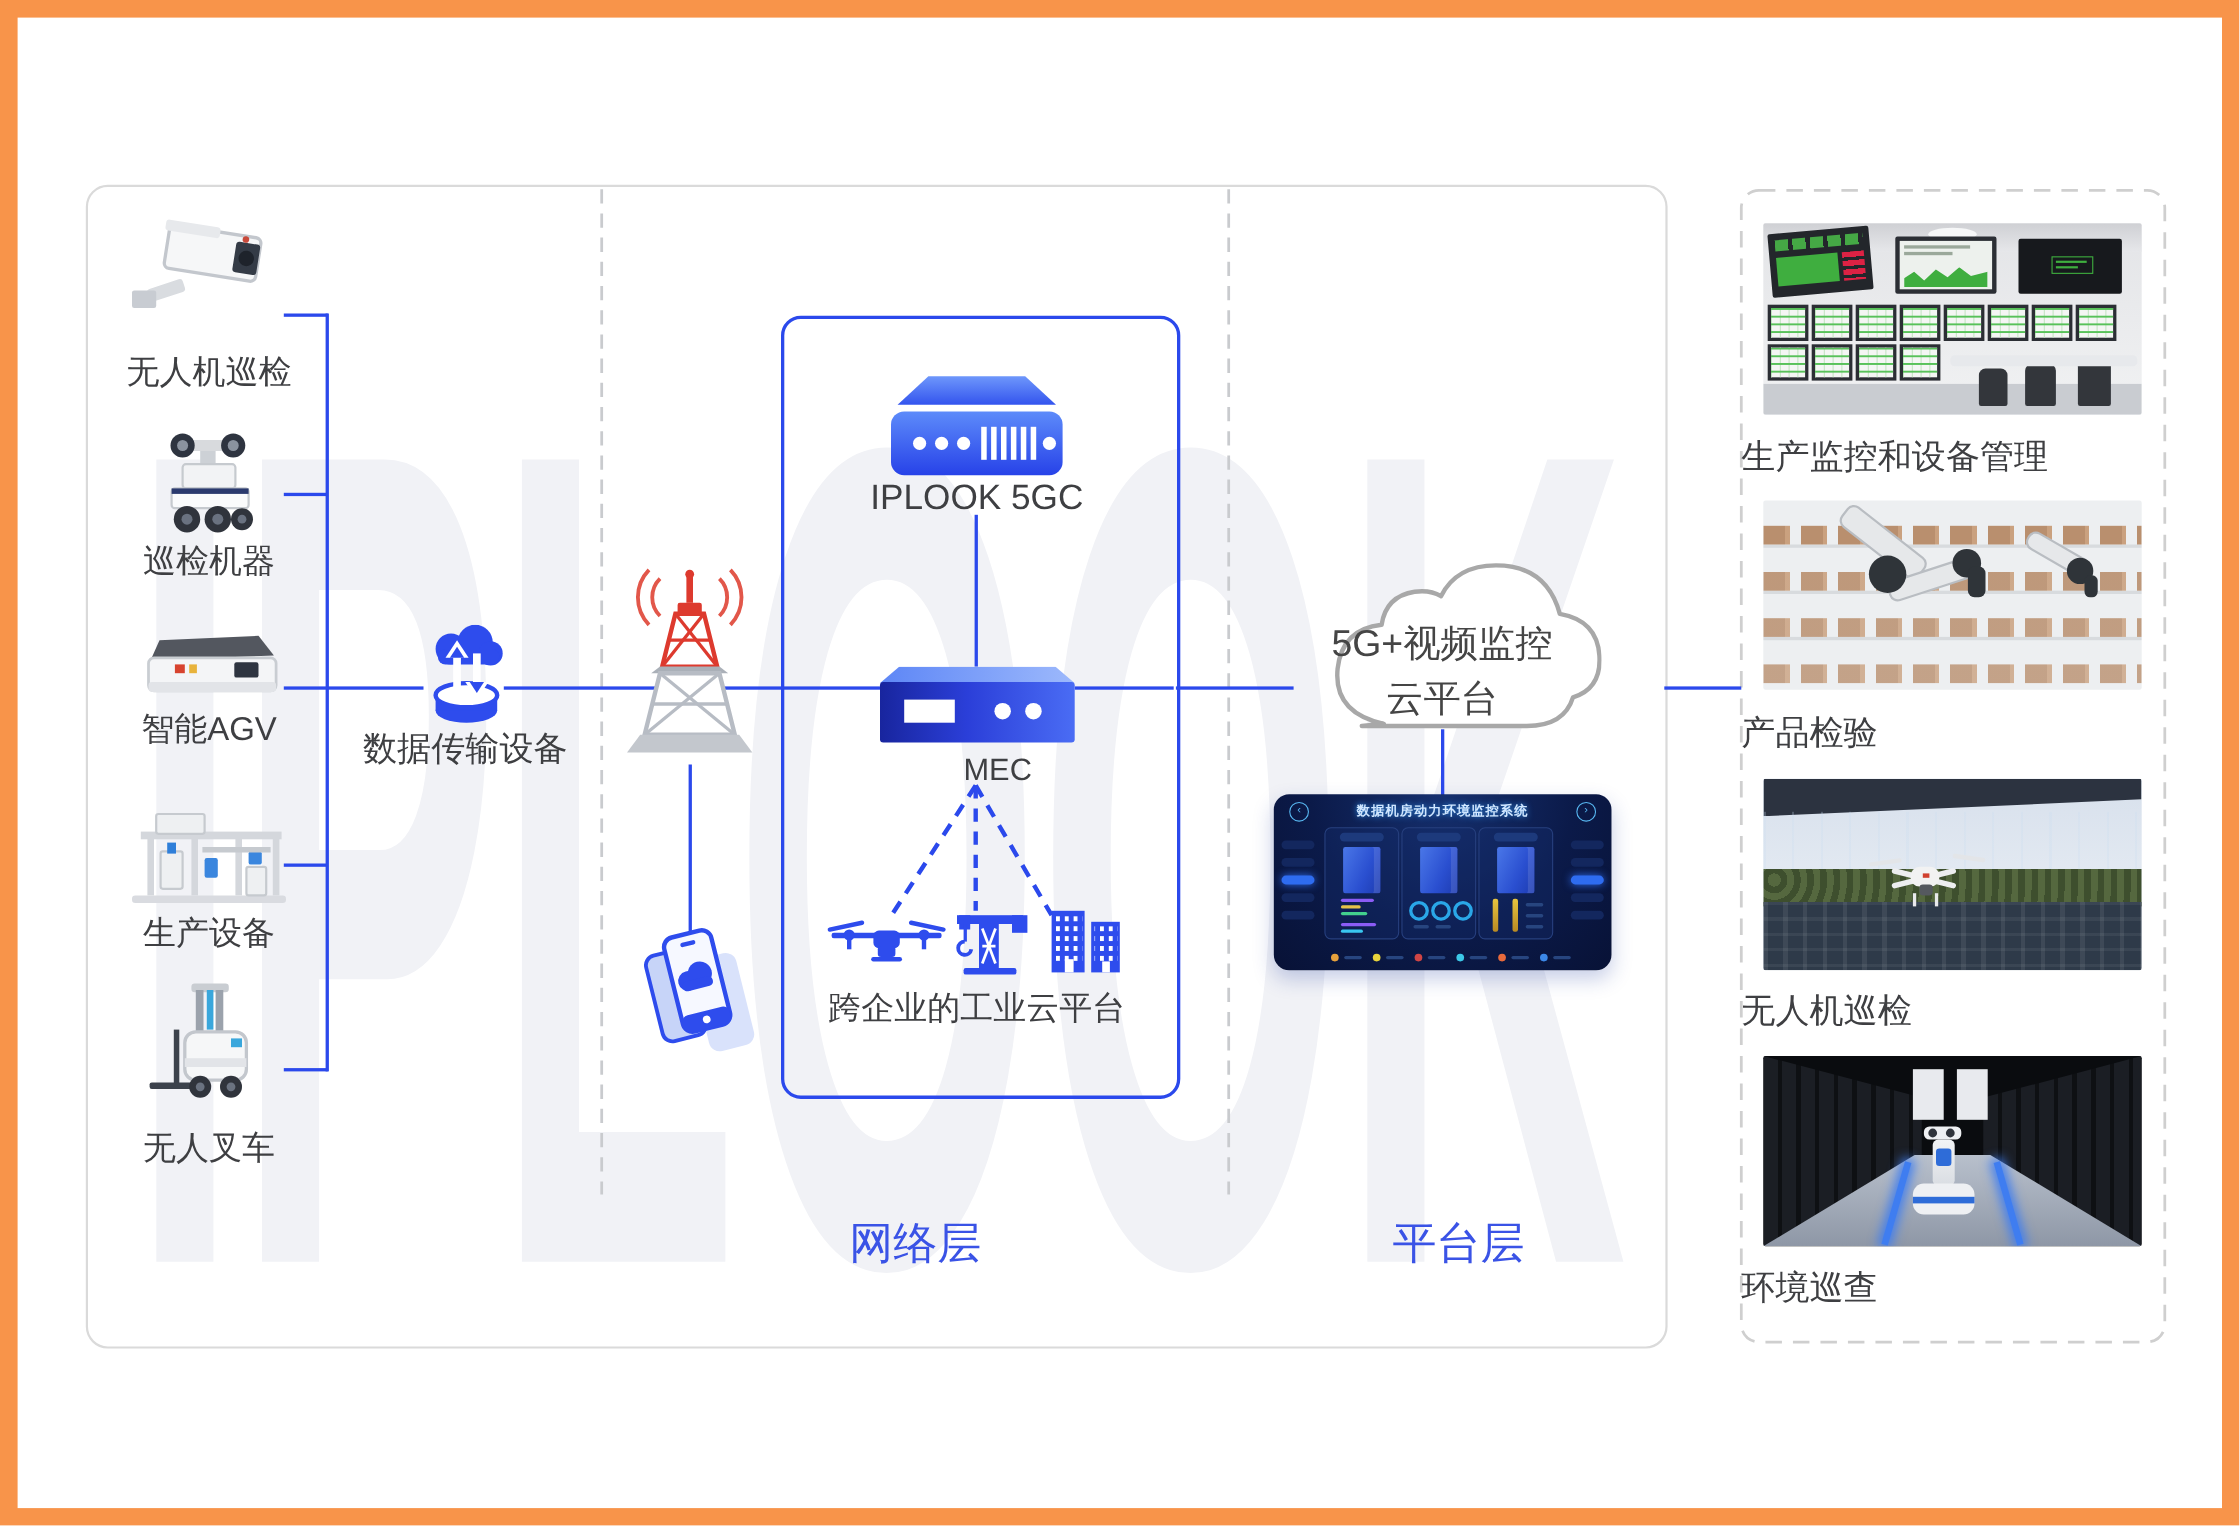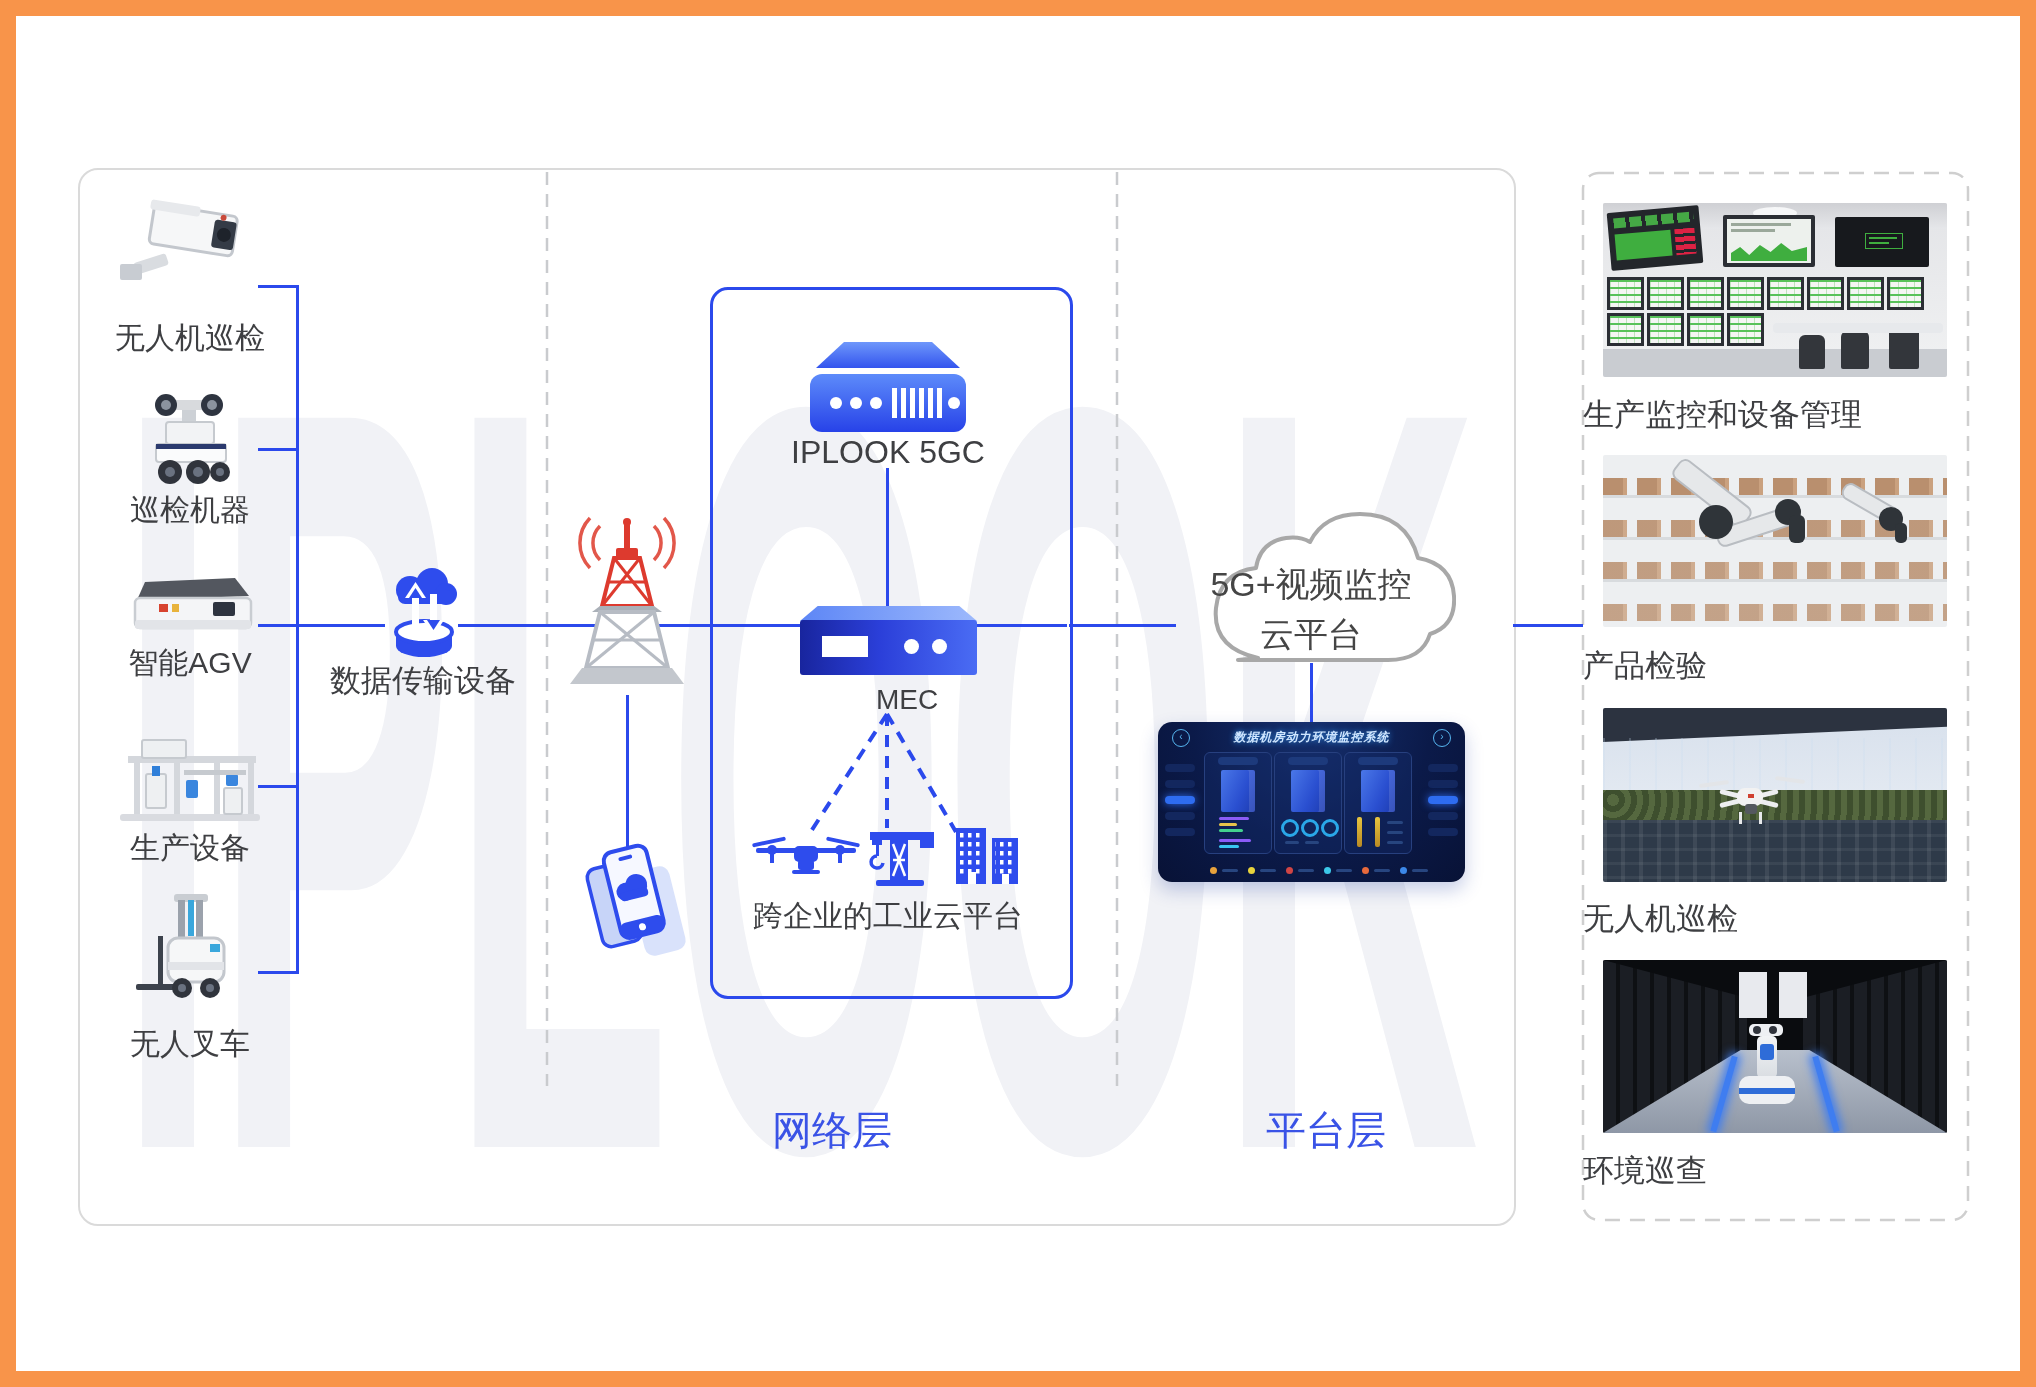--- a/index.html
+++ b/index.html
@@ -31,21 +31,21 @@
     background:linear-gradient(90deg,#5d86f6,#9db9fc);clip-path:polygon(10% 0,90% 0,100% 100%,0 100%);}
   .mec .front{position:absolute;left:0;top:14px;width:177px;height:55px;border-radius:3px;
     background:linear-gradient(90deg,#18259E 0%,#2B3FD9 45%,#4A6CF4 100%);}
   .mec .screen{position:absolute;left:22px;top:30px;width:46px;height:21px;background:#fff;}
   .mec .dot{position:absolute;top:33px;width:15px;height:15px;border-radius:50%;background:#fff;}
   
   .dash{position:absolute;left:1158px;top:722px;width:307px;height:160px;border-radius:14px;z-index:7;
     background:radial-gradient(ellipse at 50% 0%,#16306F 0%,#0B1A49 55%,#081236 100%);
     box-shadow:0 8px 18px rgba(30,60,160,.25);overflow:hidden;}
   .dash .title{position:absolute;left:0;right:0;top:7px;text-align:center;font-size:12px;font-weight:700;
-    color:#CFE6FF;letter-spacing:1px;text-shadow:0 0 6px #2E8FE8;font-style:italic;}
+    color:#CFE6FF;letter-spacing:1px;text-shadow:0 0 6px #2E8FE8;}
   .dash .nav{position:absolute;top:7px;width:16px;height:16px;border:1.5px solid #57B6F0;border-radius:50%;
     color:#57B6F0;font-size:10px;line-height:14px;text-align:center;}
   .dash .pill{position:absolute;width:30px;height:8px;border-radius:4px;background:#13275E;}
   .dash .pill.on{background:#2E6CF0;box-shadow:0 0 8px #2E6CF0;}
   .dash .panel{position:absolute;top:30px;width:66px;height:100px;border:1px solid #27407F;border-radius:6px;
     background:rgba(22,44,108,.38);}
   .dash .phead{position:absolute;left:13px;top:4px;width:40px;height:8px;border-radius:4px;background:#1D3A7C;}
   .dash .srv{position:absolute;left:16px;top:17px;width:34px;height:42px;border-radius:2px;
     background:linear-gradient(115deg,#4A77E8 0%,#2A4FD0 60%,#1D3BB0 100%);box-shadow:inset -6px 0 0 rgba(255,255,255,.12);}
   .dash .bar{position:absolute;height:3px;border-radius:2px;}

